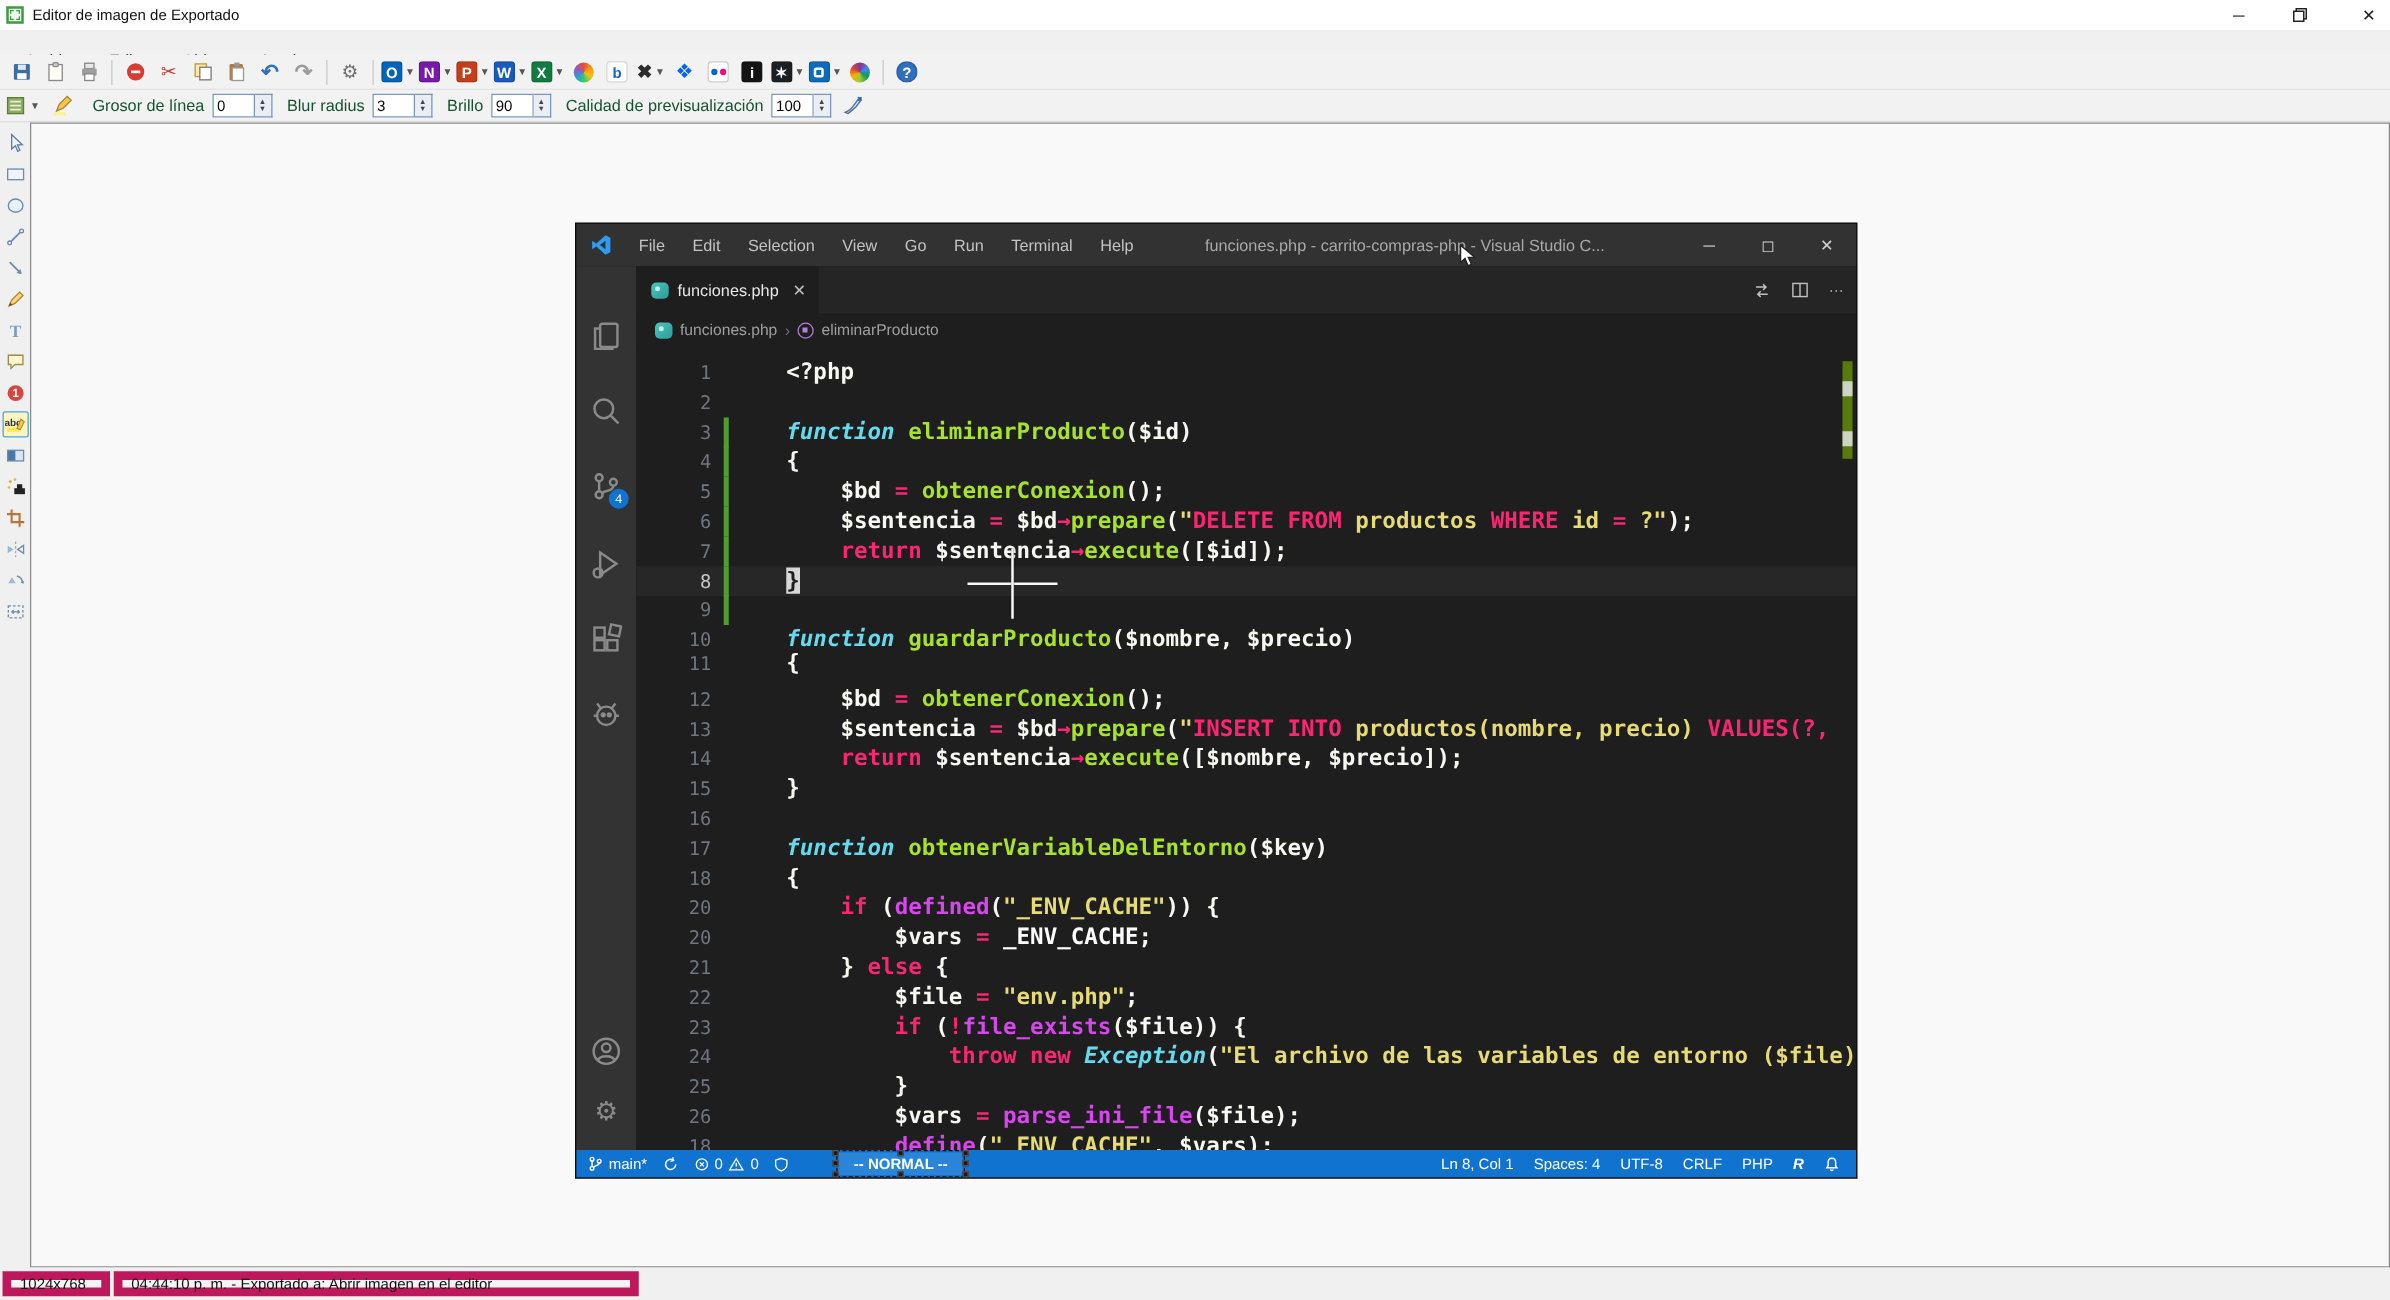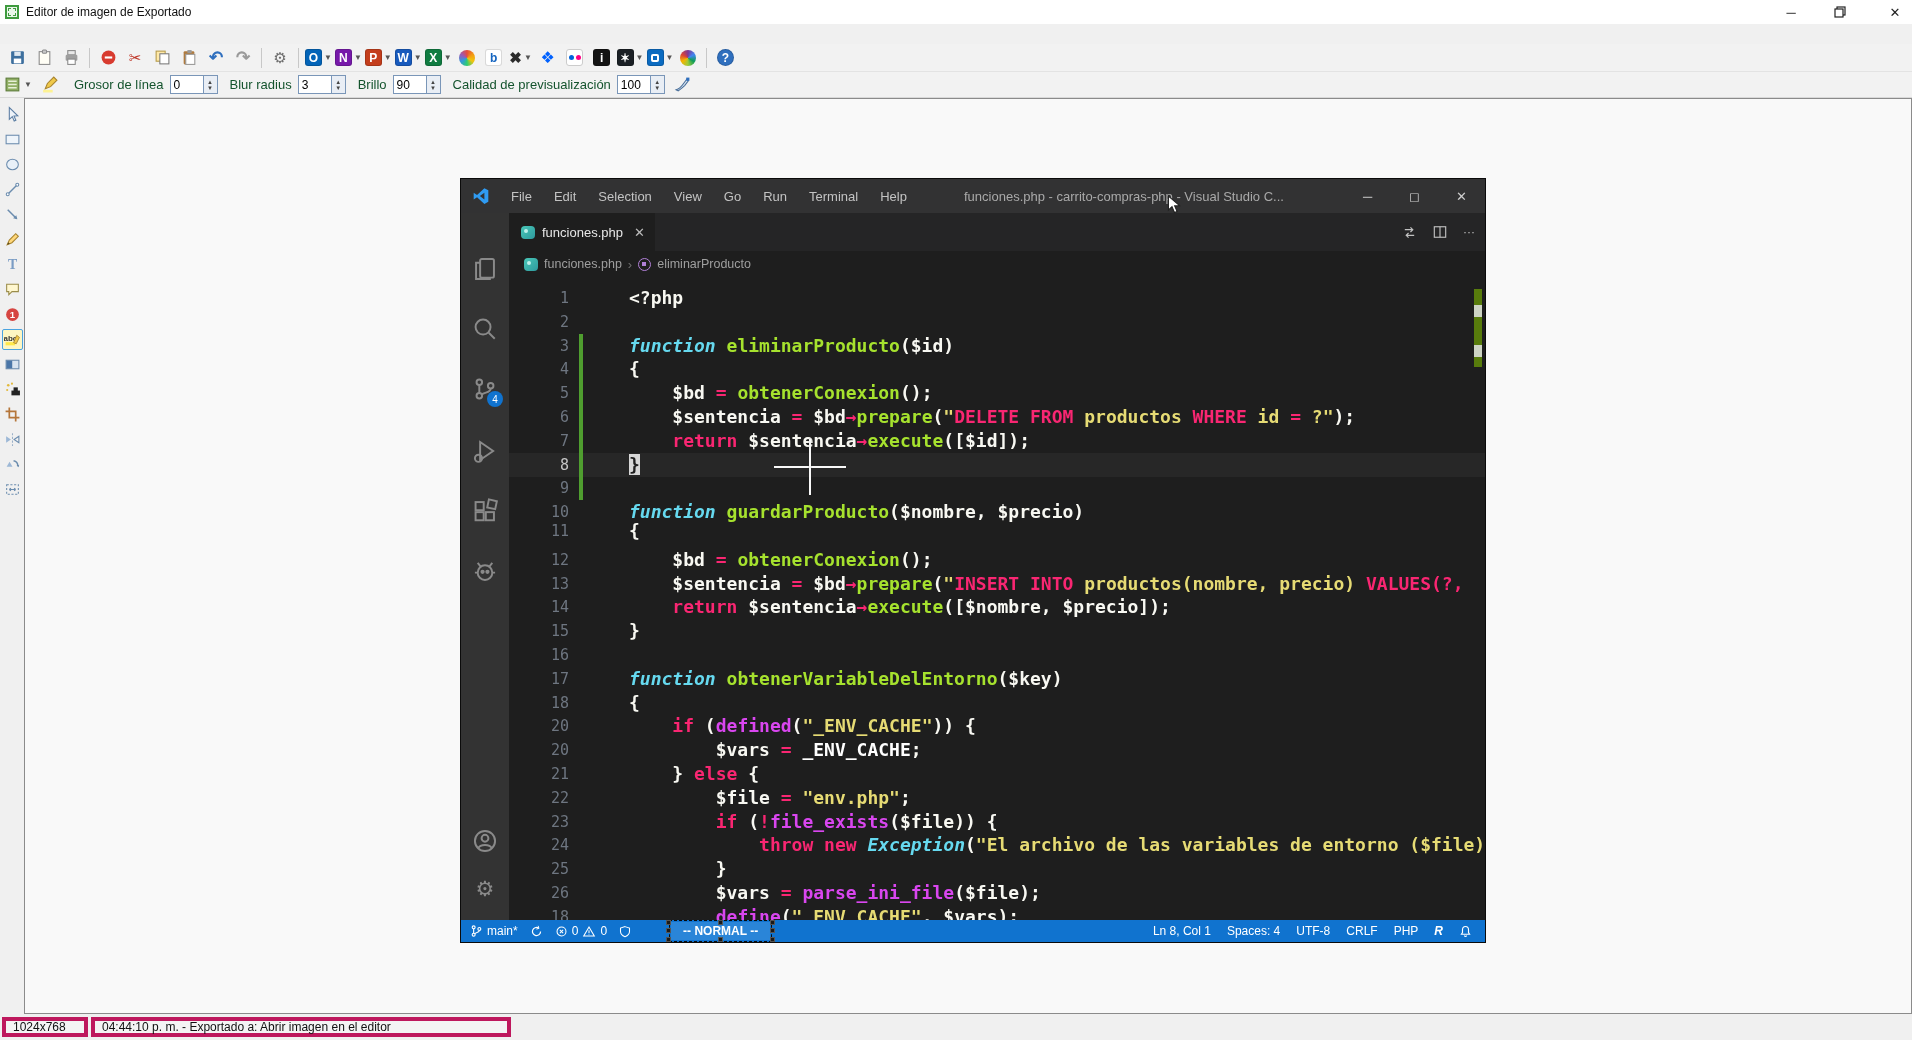--- a/index.html
+++ b/index.html
@@ -47,21 +47,21 @@
   .gs-tools { position:absolute; left:0; top:98px; width:24px; bottom:26px; background:#f0f0f0;
     display:flex; flex-direction:column; align-items:center; padding-top:6px; gap:4px; }
   .tool-btn { width:21px; height:21px; display:flex; align-items:center; justify-content:center; border-radius:2px; }
   .tool-btn.selected { background:#fdf6c3; border:1px solid #4aa3e0; }
 
   .gs-workspace { position:absolute; left:24px; top:98px; right:0; bottom:26px;
     background:#f9f9f9; border:1px solid #8b8b8b; }
 
   .gs-statusbar { position:absolute; left:0; bottom:0; width:100%; height:26px; background:#f0f0f0;
     display:flex; align-items:center; padding-left:2px; gap:3px; }
-  .gs-status-panel { border:4px solid #be185d; background:#f4f4f4; height:20px; display:flex;
+  .gs-status-panel { border:7px solid #be185d; background:#f4f4f4; height:20px; display:flex;
     align-items:center; padding:0 7px; font-size:12px; color:#111; }
 
   
   .vsc { position:absolute; left:436px; top:80px; width:1024px; height:763px; background:#1e1e1e; overflow:hidden;
     box-shadow:0 0 0 1px #0b0b0b; }
   .vsc-titlebar { position:absolute; left:0; top:0; width:100%; height:34px; background:#323233;
     display:flex; align-items:center; color:#cccccc; font-size:13px; }
   .vsc-logo { margin:0 12px 0 11px; display:flex; }
   .vsc-menu { display:flex; gap:4px; }
   .vsc-menuitem { padding:3px 9px; border-radius:4px; color:#c3c3c3; }

